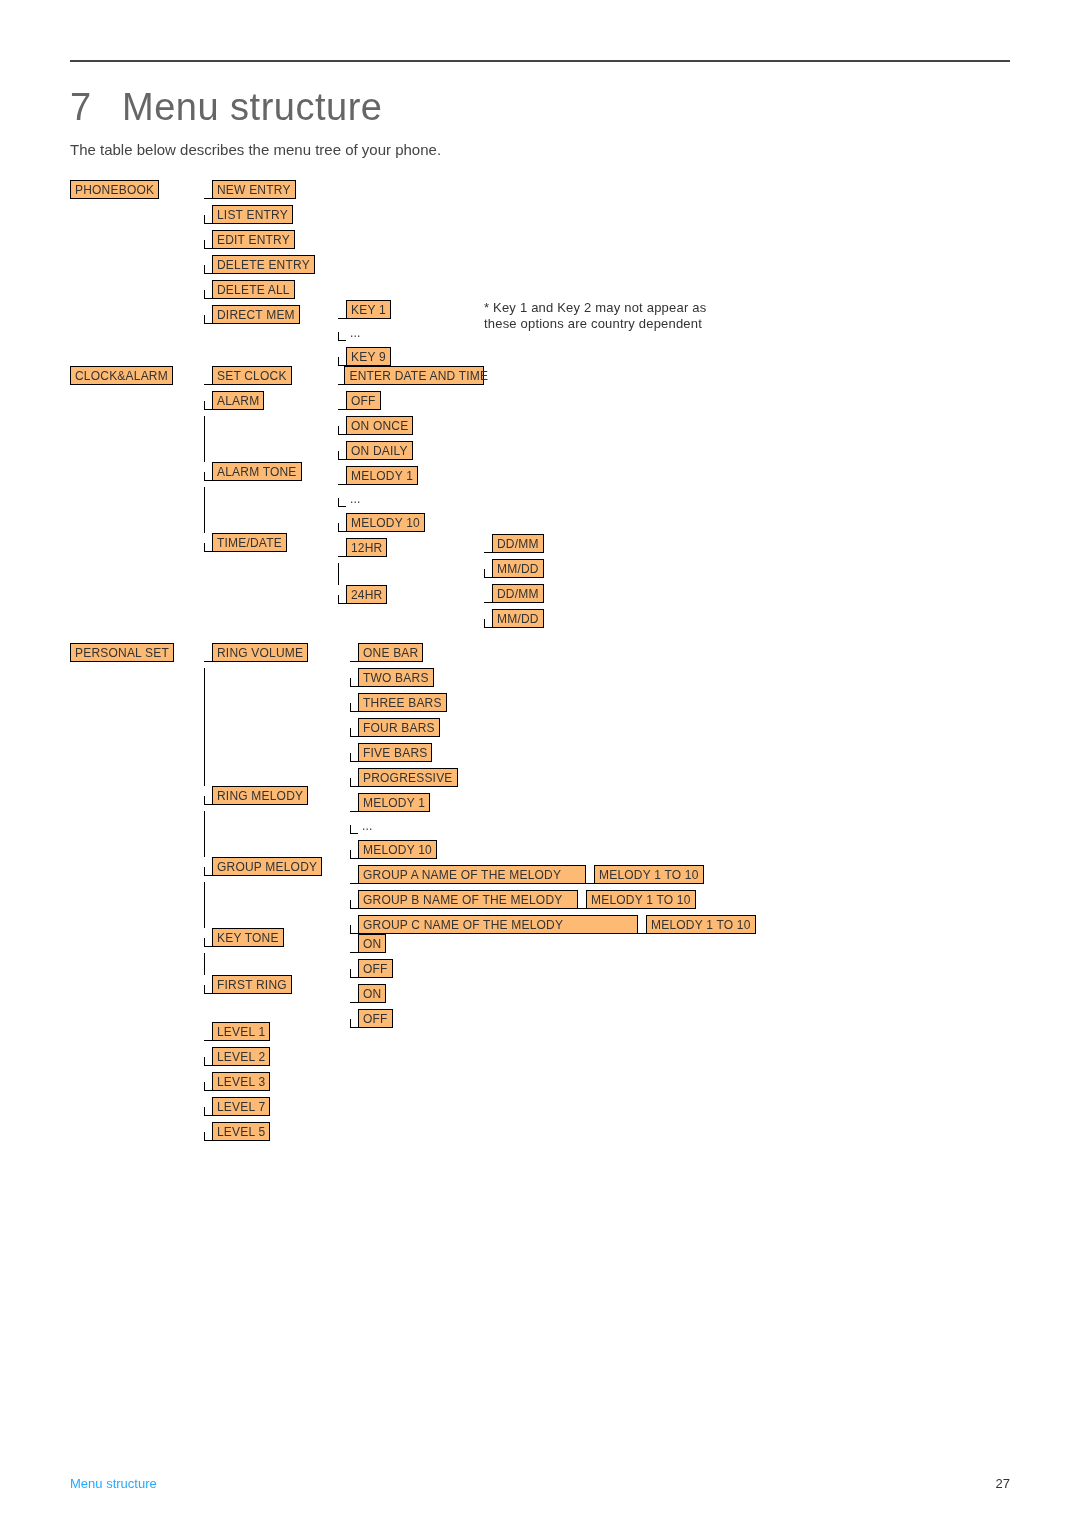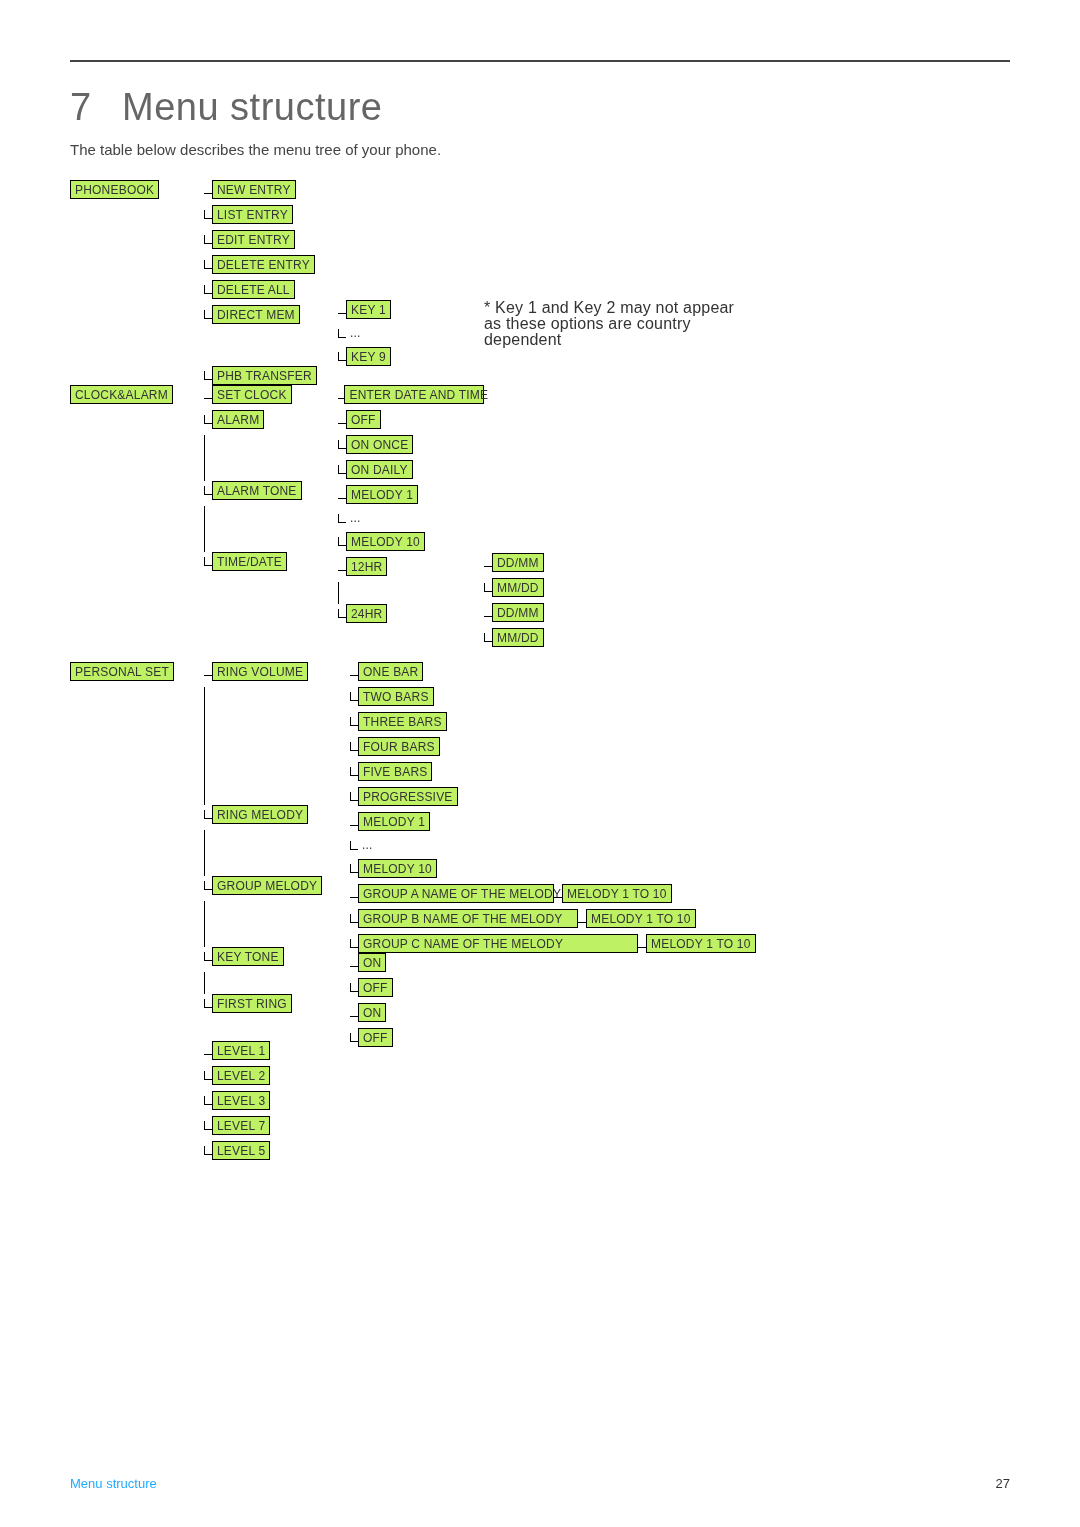--- a/index.html
+++ b/index.html
@@ -2,30 +2,30 @@
 <html><head>
 <meta charset="utf-8">
 <style>
 *{box-sizing:border-box;margin:0;padding:0}
 body{font-family:Arial,Helvetica,sans-serif;background:#fff;color:#333;width:1080px;height:1527px;padding:42px 70px 36px 70px;position:relative}
 .rule{border:0;border-top:2px solid #444;margin-top:18px;margin-bottom:24px}
 .h1{font-size:38px;font-weight:300;color:#666;letter-spacing:.5px}
 .h1 .num{display:inline-block;width:52px}
 .intro{font-size:15px;color:#444;margin-top:12px;margin-bottom:22px}
 .tree{font-size:12px;letter-spacing:.2px}
-.box{border:1px solid #000;padding:2px 4px 1px 4px;display:inline-block;min-width:0;font-size:12px;line-height:14px;background:#bef264;white-space:nowrap}
-.note{font-size:16px;color:#333;line-height:16px;max-width:420px}
+.box{border:1px solid #000;padding:2px 4px 1px 4px;display:inline-block;min-width:0;font-size:12px;line-height:14px;background:#fdba74;white-space:nowrap}
+.note{font-size:13px;color:#333;line-height:16px;max-width:420px}
 .footer{position:absolute;left:70px;right:70px;bottom:36px;display:flex;justify-content:space-between;font-size:13px}
 .footer .left{color:#2af}
 .footer .right{color:#333}
 .ellips{padding:1px 4px;font-size:12px}
 .w35{width:170px}
 .stack{display:flex;flex-direction:column}
 .group{display:flex}
-.item{display:flex;align-items:center;margin-bottom:6px}
+.item{display:flex;align-items:flex-end;margin-bottom:6px}
 .item:last-child{margin-bottom:0}
 .conn{width:8px;height:9px;border-bottom:1px solid #000;margin-top:0}
 .conn.v{border-left:1px solid #000}
 
 .c1{width:134px;flex:0 0 134px}
 .c2{width:134px;flex:0 0 134px}
 .c3{width:146px;flex:0 0 146px}
 .c4{width:252px;flex:0 0 252px}
 </style>
 </head>
@@ -86,29 +86,20 @@
       <div class="item">
           <span class="conn v"></span>
           <span class="box">KEY 9</span>
         </div>
     </div>
     <div class="c4" style="padding-top:120px">
       <p class="note">* Key 1 and Key 2 may not appear as these options are country dependent</p>
     </div>
   </div>
 
-  <div class="group">
-    <div class="c1"></div>
-    <div class="c2">
-        <div class="item">
-          <span class="conn v"></span>
-          <span class="box">PHB TRANSFER</span>
-        </div>
-      </div>
-  </div>
 
   <div class="group">
     <div class="c1"><span class="box">CLOCK&amp;ALARM</span></div>
     <div class="c2 stack">
       <div class="item">
           <span class="conn"></span>
           <span class="box">SET CLOCK</span>
         </div>
       <div class="item">
           <span class="conn v"></span>
@@ -268,21 +259,21 @@
           <span class="ellips">...</span>
         </div>
       <div class="item">
           <span class="conn v"></span>
           <span class="box">MELODY 10</span>
         </div>
       <div class="group">
         <div class="stack" style="flex:1">
           <div class="item">
               <span class="conn"></span>
-              <span class="box" style="width:196px">GROUP A NAME OF THE MELODY</span>
+              <span class="box" style="width:228px">GROUP A NAME OF THE MELODY</span>
               <span class="conn"></span>
               <span class="box">MELODY 1 TO 10</span>
             </div>
           <div class="item">
               <span class="conn v"></span>
               <span class="box" style="width:220px">GROUP B NAME OF THE MELODY</span>
               <span class="conn"></span>
               <span class="box">MELODY 1 TO 10</span>
             </div>
           <div class="item">

